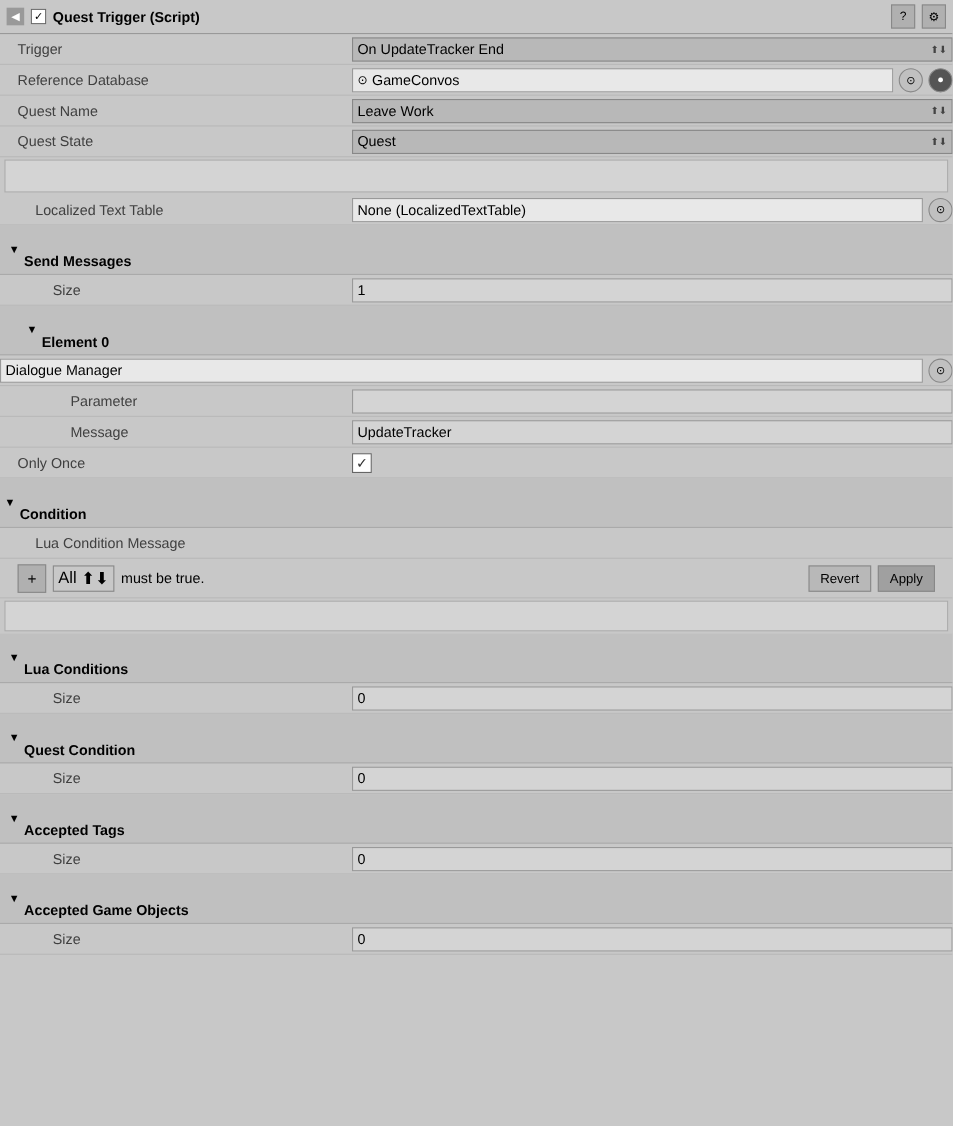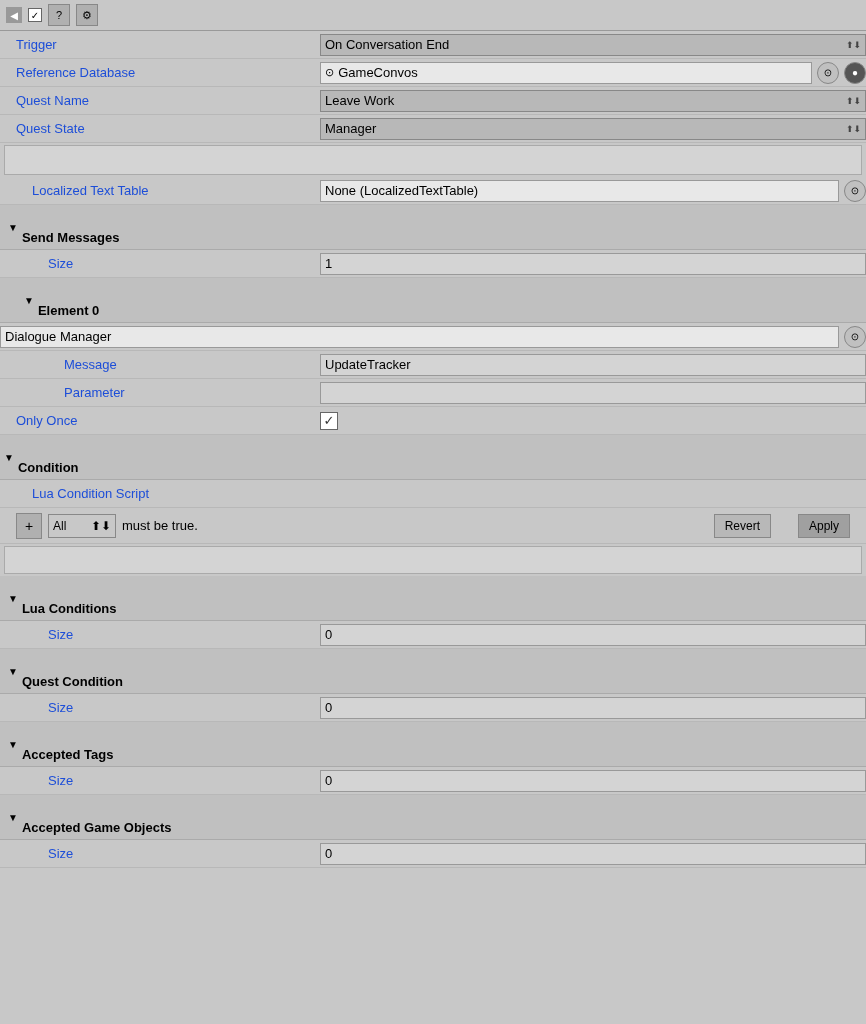--- a/index.html
+++ b/index.html
@@ -49,21 +49,21 @@
       display: flex;
       align-items: center;
       min-height: 28px;
       border-bottom: 1px solid #b8b8b8;
       padding: 2px 0;
     }
     .row .label {
       padding-left: 16px;
       min-width: 320px;
       font-size: 13px;
-      color: #1d4ed8;
+      color: #404040;
     }
     .row .label.indent1 { padding-left: 32px; }
     .row .label.indent2 { padding-left: 48px; }
     .row .label.indent3 { padding-left: 64px; }
     .row .value {
       flex: 1;
       display: flex;
       align-items: center;
     }
     .field-box {
@@ -144,22 +144,22 @@
       background: #b0b0b0;
       border: 1px solid #888;
       display: flex; align-items: center; justify-content: center;
       font-size: 14px;
       cursor: pointer;
     }
     .all-dropdown {
       background: #c8c8c8;
       border: 1px solid #888;
       height: 24px;
-      width: 68px;
-      font-size: 12px;
+      width: 56px;
+      font-size: 15px;
       display: flex; align-items: center; justify-content: space-between;
       padding: 0 4px;
       cursor: pointer;
     }
     .checkbox-checked {
       width: 18px; height: 18px;
       background: white;
       border: 1px solid #666;
       display: flex; align-items: center; justify-content: center;
       font-size: 13px;
@@ -182,29 +182,30 @@
     }
   </style>
 </head>
 <body>
 
 <div class="main-content">
 
   <div class="title-bar">
     <div class="arrow-icon">◀</div>
     <div class="checkbox">✓</div>
+    <span class="title-text">Quest Trigger (Script)</span>
     <div class="icon-btn">?</div>
     <div class="icon-btn">⚙</div>
   </div>
 
   <div class="row">
     <div class="label">Trigger</div>
     <div class="value">
       <div class="dropdown-btn">
-        <span>On Conversation End</span>
+        <span>On UpdateTracker End</span>
         <span class="arrow">⬆⬇</span>
       </div>
     </div>
   </div>
 
   <div class="row">
     <div class="label">Reference Database</div>
     <div class="value value-field">
       <div class="field-box light">
         <span style="font-size:11px; margin-right:4px;">⊙</span>
@@ -222,21 +223,21 @@
         <span>Leave Work</span>
         <span class="arrow">⬆⬇</span>
       </div>
     </div>
   </div>
 
   <div class="row">
     <div class="label">Quest State</div>
     <div class="value">
       <div class="dropdown-btn">
-        <span>Manager</span>
+        <span>Quest</span>
         <span class="arrow">⬆⬇</span>
       </div>
     </div>
   </div>
 
 
   <div class="lua-code-area"></div>
 
 
   <div class="row">
@@ -265,60 +266,60 @@
   </div>
 
   <div class="row">
     <div class="value value-field">
       <div class="field-box light">Dialogue Manager</div>
       <div class="circle-btn">⊙</div>
     </div>
   </div>
 
   <div class="row">
+    <div class="label indent3">Parameter</div>
+    <div class="value">
+      <div class="field-box"></div>
+    </div>
+  </div>
+
+  <div class="row">
     <div class="label indent3">Message</div>
     <div class="value">
       <div class="field-box">UpdateTracker</div>
     </div>
   </div>
 
   <div class="row">
-    <div class="label indent3">Parameter</div>
-    <div class="value">
-      <div class="field-box"></div>
-    </div>
-  </div>
-
-  <div class="row">
     <div class="label" style="padding-left: 16px;">Only Once</div>
     <div class="value">
       <div class="checkbox-checked">✓</div>
     </div>
   </div>
 
   <div class="section-header" style="padding-left: 4px;">
     <span class="arrow">▼</span>
     <span class="label">Condition</span>
   </div>
 
   <div class="row">
-    <div class="label indent1">Lua Condition Script</div>
+    <div class="label indent1">Lua Condition Message</div>
     <div class="value"></div>
   </div>
 
   <div class="condition-row">
     <div class="plus-btn">+</div>
     <div class="all-dropdown">
       <span>All</span>
       <span>⬆⬇</span>
     </div>
     <span>must be true.</span>
     <div style="flex:1;"></div>
     <div class="small-btn">Revert</div>
-    <div class="small-btn" style="background:#a0a0a0;margin-left:21px;">Apply</div>
+    <div class="small-btn" style="background:#a0a0a0;">Apply</div>
   </div>
 
   <div class="lua-condition-area"></div>
 
   <div class="section-header">
     <span class="arrow">▼</span>
     <span class="label">Lua Conditions</span>
   </div>
 
   <div class="row">

